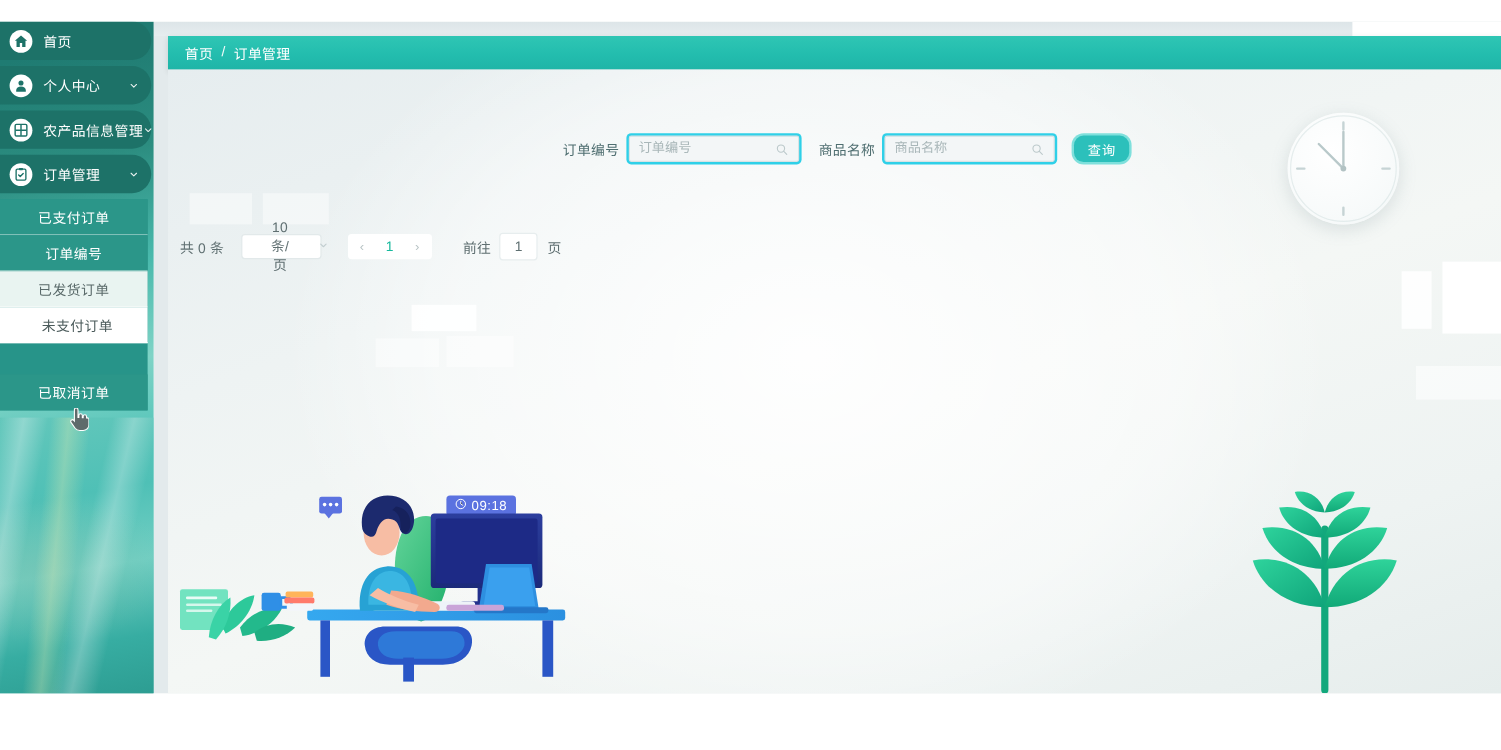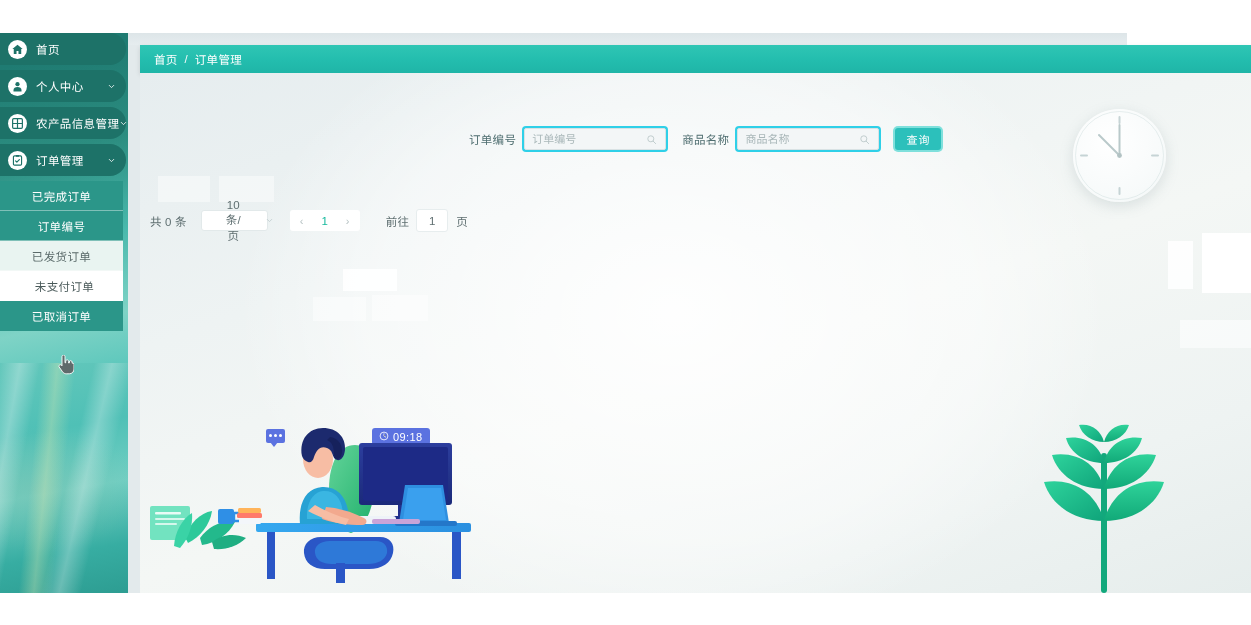--- a/index.html
+++ b/index.html
@@ -33,21 +33,21 @@
     left: 0; top: 0;
     width: 1251px;
     height: 33px;
     background: #ffffff;
   }
 
   
   .app {
     position: absolute;
     left: 0;
-    top: 33px;
+    top: 18px;
     width: 1251px;
     height: 560px;
     overflow: hidden;
   }
 
   
   .sidebar {
     position: absolute;
     left: 0; top: 0;
     width: 128px;
@@ -146,21 +146,21 @@
   .submenu-item.hovered {
     background: #e9f4f1;
     color: #5a6a6a;
   }
   .submenu-item.active {
     background: #ffffff;
     color: #4a5a5a;
     border-bottom: 1px solid #ffffff;
     padding-left: 6px;
   }
-  .submenu-item:last-child { border-bottom: none; }
+  .submenu-item:last-child { border-bottom: none; margin-top: 26px; }
 
   
   .cursor-pointer {
     position: absolute;
     left: 58px;
     top: 322px;
     width: 16px;
     height: 20px;
     z-index: 60;
     pointer-events: none;
@@ -310,21 +310,21 @@
     right: 7px; top: 4px;
     width: 13px; height: 13px;
     display: flex; align-items: center; justify-content: center;
     cursor: pointer;
   }
   .btn-query {
     width: 46px;
     height: 22px;
     background: #2cc0bb;
     border: none;
-    border-radius: 3px;
+    border-radius: 8px;
     box-shadow: 0 0 0 2px #7fe0dc;
     color: #ffffff;
     font-size: 11px;
     letter-spacing: 1px;
     cursor: pointer;
     font-family: "Liberation Sans", "DejaVu Sans", sans-serif;
     padding: 0;
   }
 
   
@@ -518,21 +518,21 @@
           </span>
           <span class="menu-label">订单管理</span>
           <span class="menu-caret">
             <svg width="9" height="9" viewBox="0 0 24 24">
                 <path fill="none" stroke="#ffffff" stroke-width="2.4" stroke-linecap="round" stroke-linejoin="round" d="M6 9l6 6 6-6"></path>
               </svg>
           </span>
         </div>
 
         <div class="submenu">
-          <div class="submenu-item">已完成订单</div>
+          <div class="submenu-item">已支付订单</div>
           <div class="submenu-item">订单编号</div>
           <div class="submenu-item hovered">已发货订单</div>
           <div class="submenu-item active">未支付订单</div>
           <div class="submenu-item">已取消订单</div>
         </div>
       </div>
     </nav>
 
     <section class="main">
 

